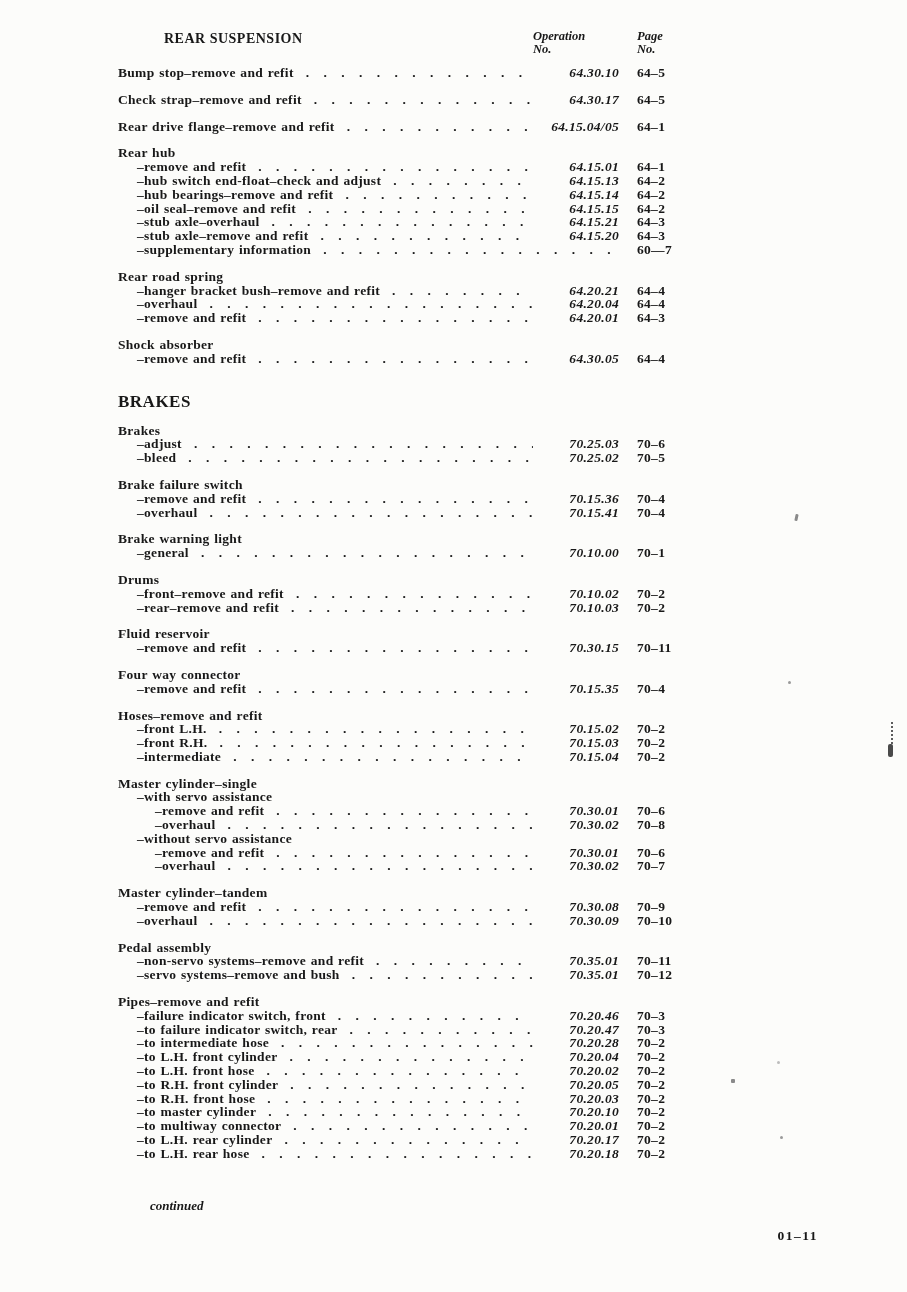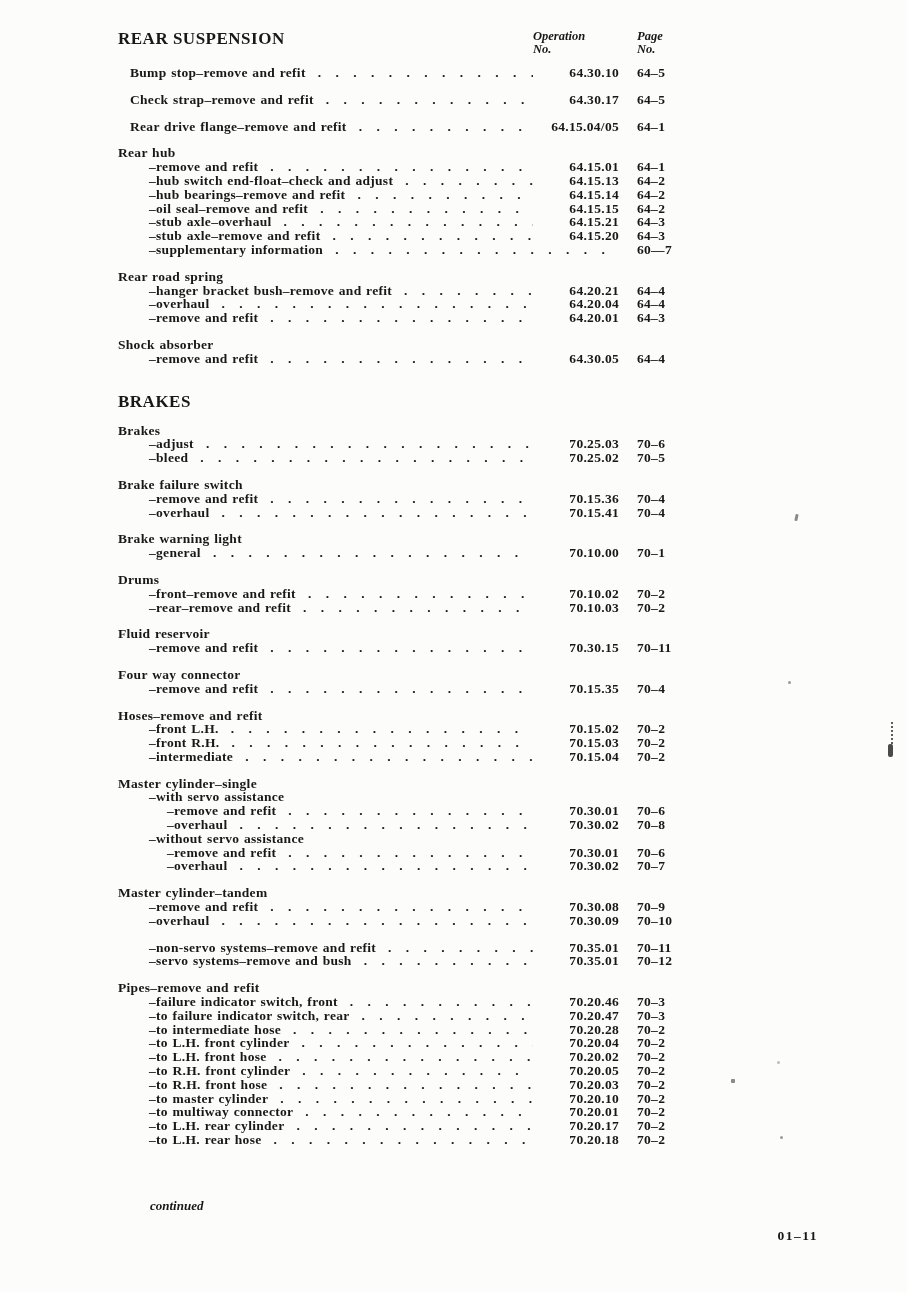--- a/index.html
+++ b/index.html
@@ -7,36 +7,36 @@
     width:907px;height:1292px;position:relative;overflow:hidden;
     background:#fcfcfa;
     font-family:"Liberation Serif","DejaVu Serif",serif;
     color:#181818;
     -webkit-font-smoothing:antialiased;
   }
   .doc{position:absolute;left:118px;top:30px;width:563px;}
 
   
   .head-row{display:flex;align-items:flex-start;margin-bottom:10px;}
-  .head-title{flex:1;font-size:17px;font-weight:bold;letter-spacing:.5px;line-height:17px;}
+  .head-title{flex:1;font-size:14px;font-weight:bold;letter-spacing:.5px;line-height:17px;margin-left:46px;}
   .colhead{font-style:italic;font-weight:bold;font-size:12.5px;line-height:13px;text-align:left;white-space:nowrap;}
   .colhead.opc{width:86px;}
   .colhead.pgc{width:44px;margin-left:18px;}
 
   .section-title{font-size:17px;font-weight:bold;letter-spacing:.5px;margin:26px 0 12px;}
 
   .block{margin-bottom:13px;}
   .ghead,.row{font-size:13.5px;font-weight:bold;line-height:13.8px;letter-spacing:.3px;word-spacing:1px;}
-  .row{display:flex;align-items:center;margin-left:12px;}
+  .row{display:flex;align-items:center;}
   .row.lvl1{padding-left:19px;}
   .row.lvl2{padding-left:37px;}
   .label{white-space:nowrap;}
   .dots{flex:1;overflow:hidden;white-space:nowrap;padding-left:12px;padding-right:6px;letter-spacing:5.5px;word-spacing:0;}
   .dots::before{content:". . . . . . . . . . . . . . . . . . . . . . . . . . . . . . . . . . . . . . . . . . . . . . . . . . . . . . . . . . . .";}
-  .op{width:86px;text-align:right;white-space:nowrap;flex:none;}
+  .op{width:86px;text-align:right;white-space:nowrap;flex:none;font-style:italic;}
   .op.empty{width:0;}
   .page{width:44px;margin-left:18px;text-align:left;white-space:nowrap;flex:none;}
 
   .continued{position:absolute;top:1198px;left:150px;width:530px;text-align:left;
     font-style:italic;font-weight:bold;font-size:13px;}
   .page-num{position:absolute;top:1228px;right:89px;font-size:13.5px;font-weight:bold;letter-spacing:1.5px;text-align:right;}
 
   
   .speck{position:absolute;background:#7a7a7a;}
   .sp1{left:795px;top:514px;width:3px;height:7px;transform:rotate(12deg);border-radius:1px;background:#8a8a8a;}
@@ -300,20 +300,21 @@
           <span class="page">70–9</span>
         </div>
         <div class="row lvl1">
           <span class="label">–overhaul</span>
           <span class="dots"></span>
           <span class="op">70.30.09</span>
           <span class="page">70–10</span>
         </div>
       </div>
       <div class="block">
+        <div class="ghead">Pedal assembly</div>
         <div class="row lvl1">
           <span class="label">–non-servo systems–remove and refit</span>
           <span class="dots"></span>
           <span class="op">70.35.01</span>
           <span class="page">70–11</span>
         </div>
         <div class="row lvl1">
           <span class="label">–servo systems–remove and bush</span>
           <span class="dots"></span>
           <span class="op">70.35.01</span>

